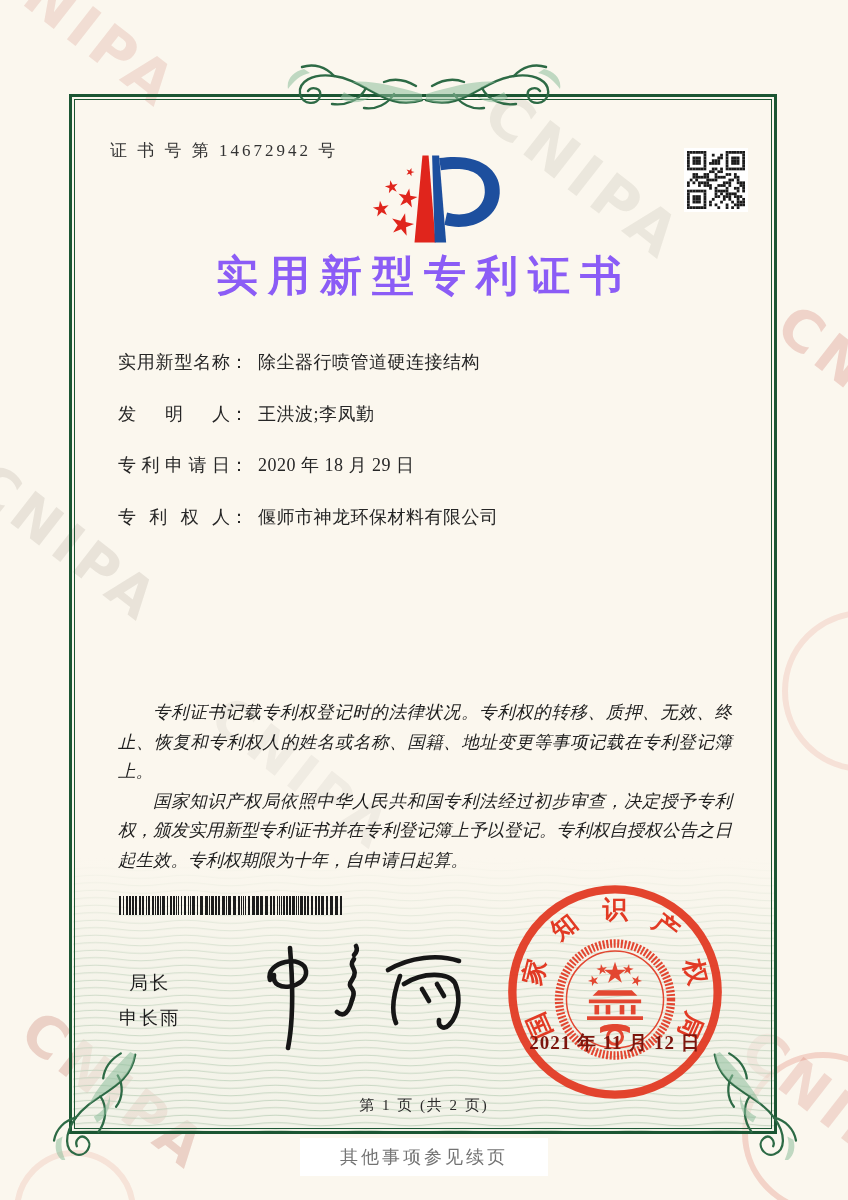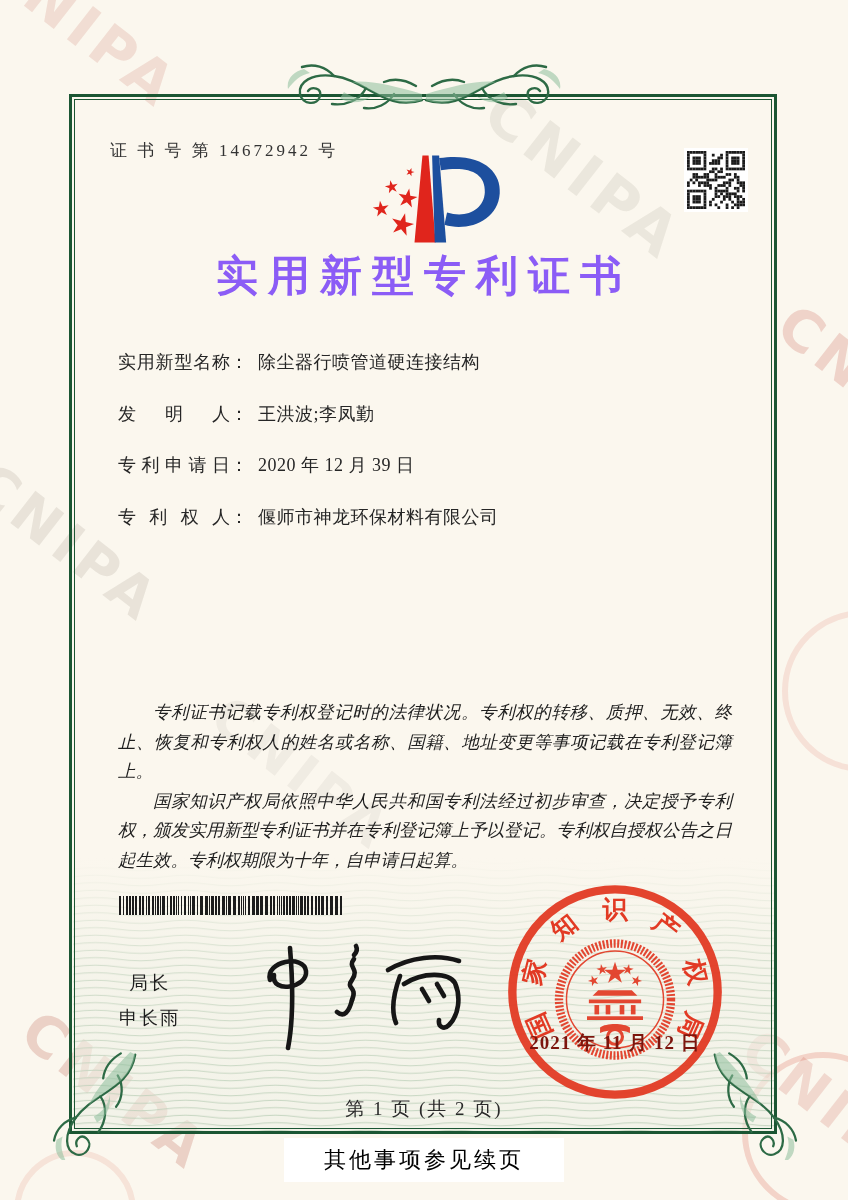--- a/index.html
+++ b/index.html
@@ -62,24 +62,24 @@
   .barcode{position:absolute;left:119px;top:896px;z-index:2;}
   .signer{position:absolute;left:119px;top:970px;z-index:2;font-size:18.5px;color:#1e1e1e;}
   .signer div{margin-bottom:10px;letter-spacing:2px;text-align:center;}
   .signature{position:absolute;left:252px;top:926px;z-index:3;}
 
   .seal{position:absolute;left:503px;top:880px;z-index:3;}
   .seal-date{position:absolute;left:503px;top:1030px;width:224px;text-align:center;
     font-size:19px;font-weight:bold;color:#7c150d;letter-spacing:1px;z-index:4;}
 
   .page-num{position:absolute;left:0;right:0;top:1096px;text-align:center;
-    font-size:19px;letter-spacing:2px;color:#2a2a2a;z-index:2;}
+    font-size:15px;letter-spacing:2px;color:#2a2a2a;z-index:2;}
   .continuation{position:absolute;left:0;right:0;top:1138px;text-align:center;z-index:2;}
   .continuation span{display:inline-block;background:#ffffff;padding:7px 40px;
-    font-size:22px;letter-spacing:3px;color:#000000;}
+    font-size:18px;letter-spacing:3px;color:#737373;}
 </style>
 </head>
 <body>
 
 <div class="wm wm1">CNIPA</div>
 <div class="wm wm2">CNIPA</div>
 <div class="wm wm3">CNIPA</div>
 <div class="wm wm4">CNIPA</div>
 <div class="wm wm5">CNIPA</div>
 <div class="wm wm6">CNIPA</div>
@@ -380,21 +380,21 @@
 <div class="title">实用新型专利证书</div>
 
 <div class="fields">
   <div class="frow">
     <span class="flabel">实用新型名称</span><span class="colon">：</span><span class="fvalue">除尘器行喷管道硬连接结构</span>
   </div>
   <div class="frow">
     <span class="flabel">发明人</span><span class="colon">：</span><span class="fvalue">王洪波;李凤勤</span>
   </div>
   <div class="frow">
-    <span class="flabel">专利申请日</span><span class="colon">：</span><span class="fvalue">2020 年 12 月 39 日</span>
+    <span class="flabel">专利申请日</span><span class="colon">：</span><span class="fvalue">2020 年 18 月 29 日</span>
   </div>
   <div class="frow">
     <span class="flabel">专利权人</span><span class="colon">：</span><span class="fvalue">偃师市神龙环保材料有限公司</span>
   </div>
 </div>
 
 <div class="body-text">
   <p>专利证书记载专利权登记时的法律状况。专利权的转移、质押、无效、终止、恢复和专利权人的姓名或名称、国籍、地址变更等事项记载在专利登记簿上。</p>
   <p>国家知识产权局依照中华人民共和国专利法经过初步审查，决定授予专利权，颁发实用新型专利证书并在专利登记簿上予以登记。专利权自授权公告之日起生效。专利权期限为十年，自申请日起算。</p>
 </div>

